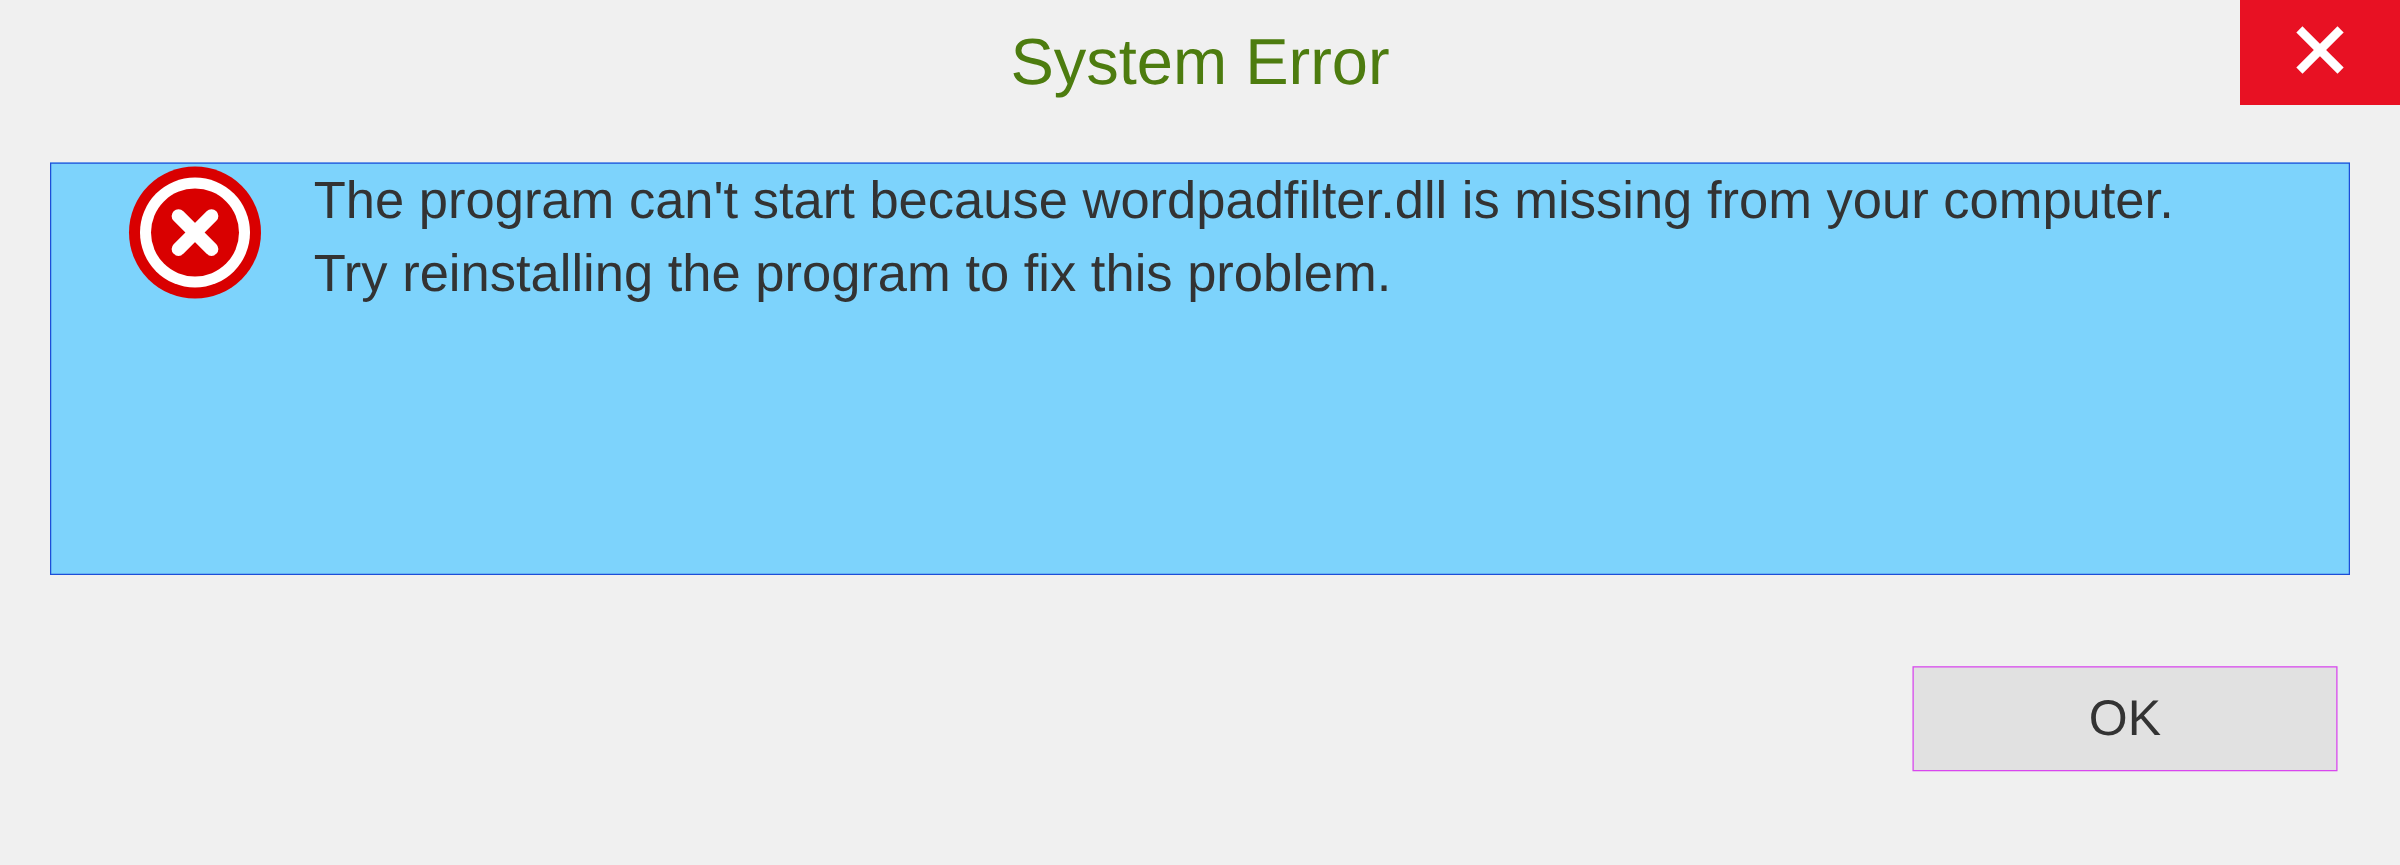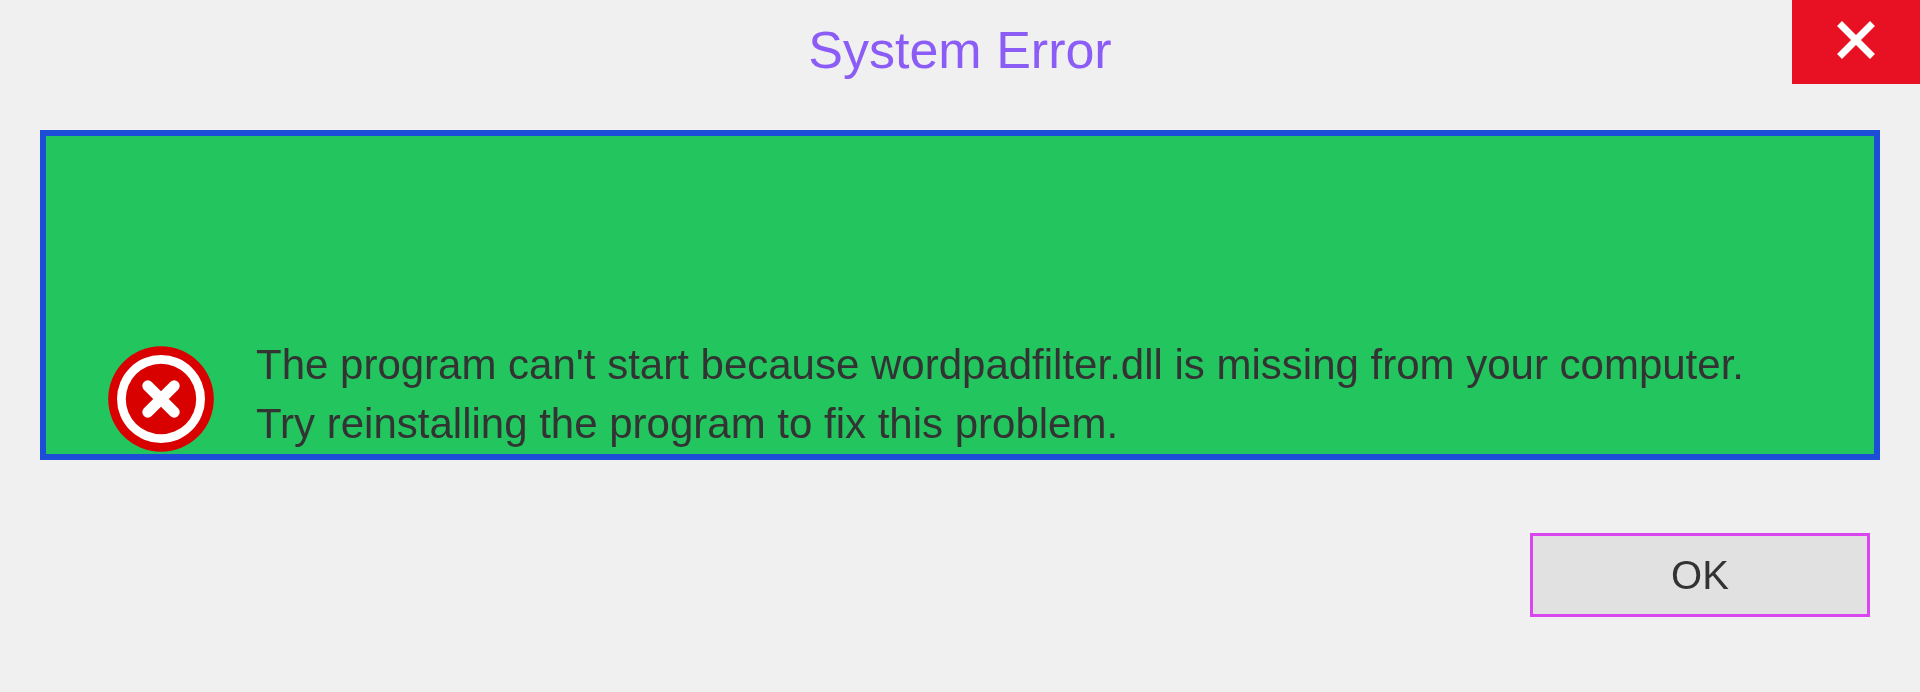--- a/index.html
+++ b/index.html
@@ -27,21 +27,21 @@
       height: 100px;
       display: flex;
       align-items: center;
       justify-content: center;
       position: relative;
     }
 
     .title {
       font-size: 52px;
       font-weight: 400;
-      color: #8b5cf6;
+      color: #4d7c0f;
       text-align: center;
     }
 
     .close-button {
       position: absolute;
       top: 0;
       right: 0;
       width: 128px;
       height: 84px;
       background: #e81123;
@@ -51,25 +51,25 @@
       cursor: pointer;
     }
 
     .close-button svg {
       width: 48px;
       height: 48px;
     }
 
     .content-panel {
       margin: 30px 40px 0 40px;
-      background: #22c55e;
-      border: 6px solid #1d4ed8;
+      background: #7dd3fc;
+      border: 1px solid #1d4ed8;
       height: 330px;
       display: flex;
-      align-items: flex-end;
+      align-items: flex-start;
       padding: 0 60px;
     }
 
     .error-icon {
       width: 110px;
       height: 110px;
       flex-shrink: 0;
       margin-right: 40px;
     }
 
@@ -102,21 +102,21 @@
       font-weight: 800;
       color: #d90000;
       letter-spacing: 1px;
       font-family: Arial, sans-serif;
     }
 
     .ok-button {
       width: 340px;
       height: 84px;
       background: #e1e1e1;
-      border: 3px solid #d946ef;
+      border: 1px solid #d946ef;
       font-size: 40px;
       color: #333;
       cursor: pointer;
       display: flex;
       align-items: center;
       justify-content: center;
     }
   </style>
 </head>
 <body>

